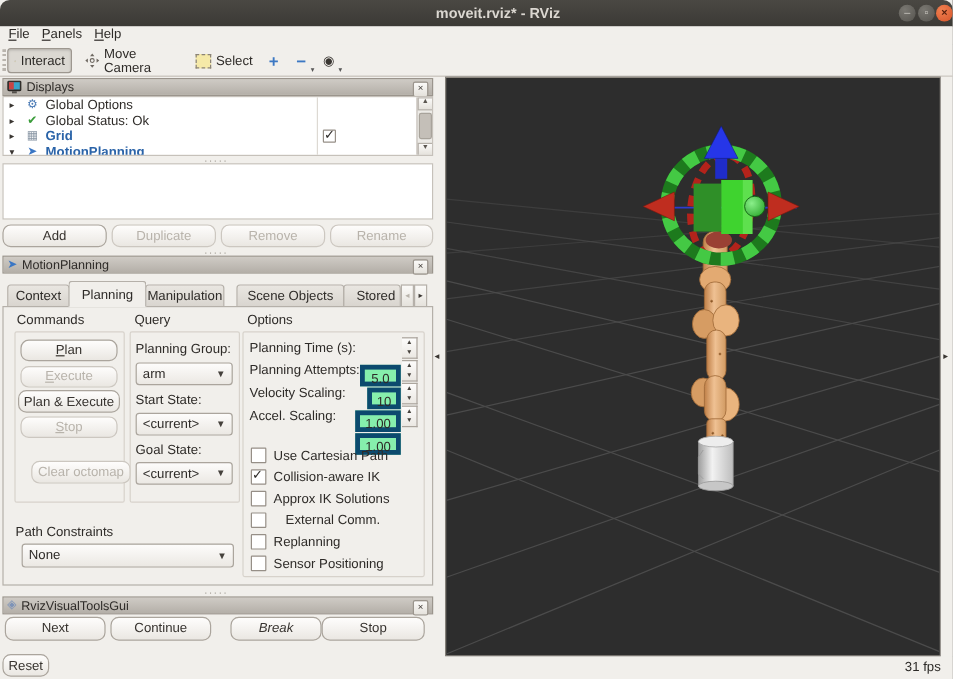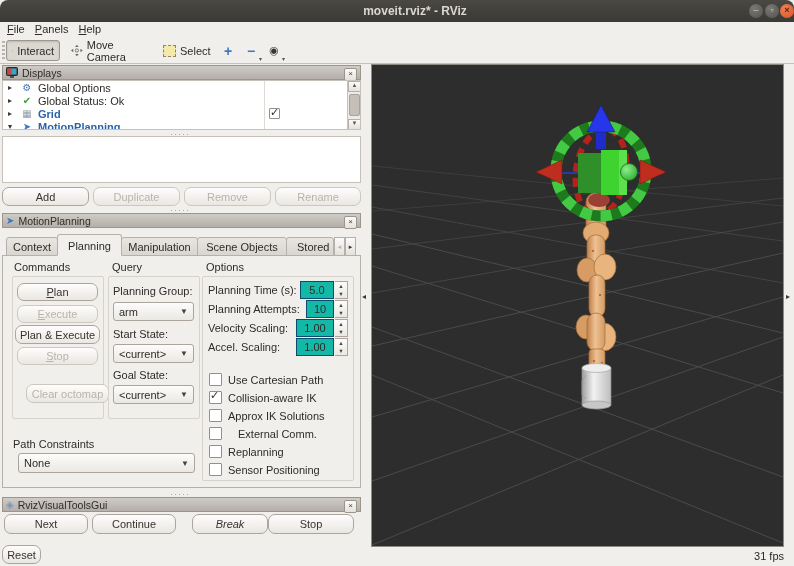--- a/index.html
+++ b/index.html
@@ -32,21 +32,21 @@
   .phead{height:15px;background:linear-gradient(#cfcbc5,#b4afa8);border:1px solid #9b958d;
          display:flex;align-items:center;gap:4px;padding:0 3px;font-size:10.5px;}
   .pclose{position:absolute;right:3px;top:2px;width:11px;height:11px;border:1px solid #9b958d;
           border-radius:2px;background:linear-gradient(#fbfaf8,#e5e2dc);font-size:8px;line-height:9px;
           text-align:center;color:#45413c;}
   .group-box{border:1px solid #d7d2cb;border-radius:2px;}
   .combo{border:1px solid #aba59d;border-radius:3px;background:linear-gradient(#fdfcfb,#ebe8e3);
          display:flex;align-items:center;padding:0 5px;}
   .combo .val{flex:1;text-align:left;}
   .combo .arr{font-size:8px;color:#45413c;}
-  .spinval{border:1px solid #0c4a6e;background:#14b8a6;text-align:center;line-height:16px;}
+  .spinval{border:4px solid #0c4a6e;background:#86efac;text-align:center;line-height:16px;margin-top:23px;}
   .spinarr{border:1px solid #aba59d;border-left:none;background:linear-gradient(#fdfcfb,#ebe8e3);
            display:flex;flex-direction:column;}
   .spinarr span{flex:1;font-size:5.5px;line-height:8px;text-align:center;color:#45413c;}
   .cb{width:11px;height:11px;border:1px solid #968f87;background:#fff;border-radius:1px;position:relative;}
   .cb.on::after{content:"✓";position:absolute;left:0px;top:-3px;font-size:11px;color:#2e2b28;font-weight:bold;}
   .cbrow{display:flex;align-items:center;gap:6px;}
   
   .tree{background:#fff;border:1px solid #c6c1ba;overflow:hidden;}
   .trow{position:absolute;left:0;width:343px;height:13px;display:flex;align-items:center;gap:5px;padding-left:5px;}
   .texp{width:8px;font-size:8px;color:#3a3632;}
@@ -176,21 +176,21 @@
   <div class="abs dots" style="left:150px;top:205px;width:60px;">·····</div>
 
   <div class="abs phead" style="left:2px;top:213px;width:359px;">
     <span style="color:#3a76c4;font-size:10px;">➤</span>
     <span>MotionPlanning</span>
     <span class="pclose">×</span>
   </div>
 
   <div class="abs tab" style="left:6px;width:52px;">Context</div>
   <div class="abs tab active" style="left:57px;width:65px;">Planning</div>
-  <div class="abs tab" style="left:121px;width:77px;">Manipulation</div>
+  <div class="abs tab" style="left:121px;width:66px;">Manipulation</div>
   <div class="abs tab" style="left:197px;width:90px;">Scene Objects</div>
   <div class="abs tab" style="left:286px;width:48px;padding-left:10px;text-align:left;">Stored</div>
   <div class="abs tabscroll disabled" style="left:334px;">◂</div>
   <div class="abs tabscroll" style="left:345px;">▸</div>
 
   <div class="abs frame" style="left:2px;top:255px;width:359px;height:233px;"></div>
 
   <div class="abs flabel" style="left:14px;top:261px;">Commands</div>
   <div class="abs group-box" style="left:12px;top:276px;width:92px;height:143px;"></div>
   <div class="abs btn ul" style="left:17px;top:283px;width:81px;height:18px;line-height:17px;">Plan</div>

